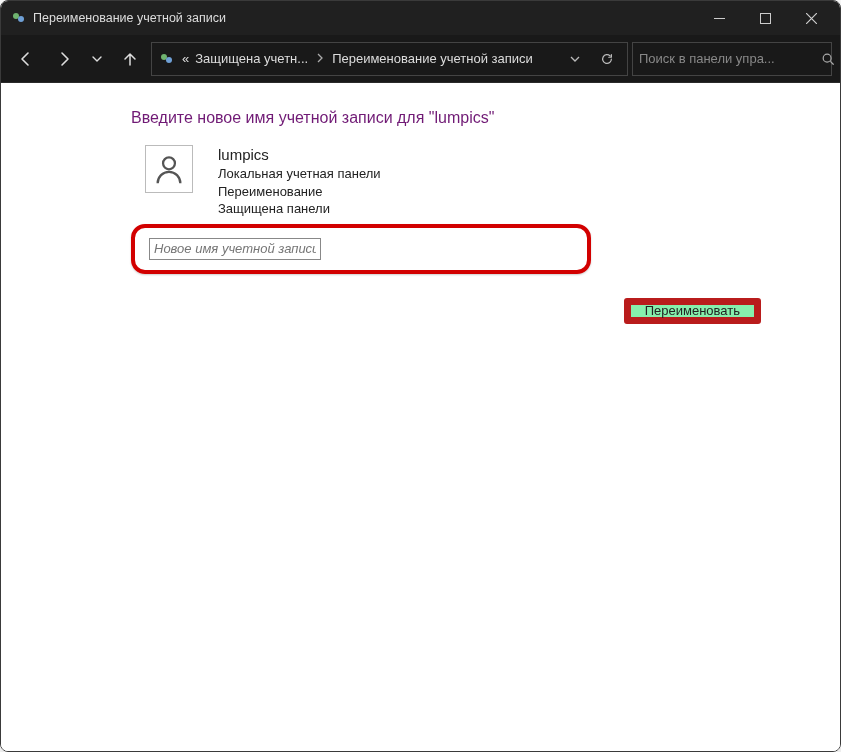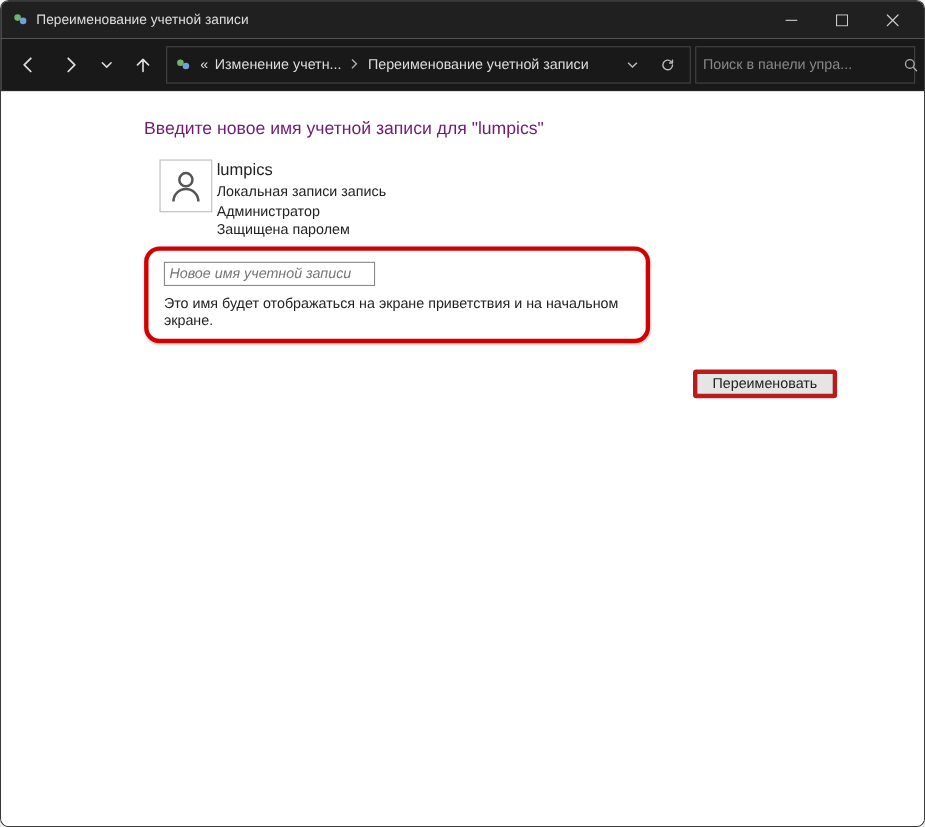--- a/index.html
+++ b/index.html
@@ -55,48 +55,48 @@
   .search-box input::placeholder { color:#888; }
   .sbtn { width:22px; display:flex; align-items:center; justify-content:center; color:#aaa;}
 
   .content {
     flex:1; background:#fff; color:#222; padding: 26px 36px 20px 130px;
     font-size: 14px; position:relative; overflow:auto;
   }
   .heading {
     color:#701a75; font-size:16px; font-weight:400; margin-bottom:18px;
   }
-  .account-row { display:flex; gap:4px; margin-bottom:6px; margin-left:14px;}
+  .account-row { display:flex; gap:25px; margin-bottom:6px; margin-left:14px;}
   .avatar {
     width:48px; height:48px; border:1px solid #bbb; display:flex; align-items:center; justify-content:center;
     color:#555;
   }
   .acct-lines { font-size:13px; line-height:1.35; }
   .acct-lines .name { font-size:15px; }
 
   .highlight {
     border: 4px solid #d20000; border-radius: 14px;
     padding: 10px 14px 10px 14px; margin-top:6px;
     width: 460px;
     box-shadow: 0 1px 2px rgba(0,0,0,0.2);
     position: relative;
   }
   .rename-input {
-    width: 192px; height: 22px; border:1px solid #888; font-size:13px;
+    width: 172px; height: 22px; border:1px solid #888; font-size:13px;
     padding: 1px 4px; color:#777; font-style:italic;
   }
   .hint {
     font-size:13px; margin-top:8px;
   }
   .btn-row {
     display:flex; gap:10px; justify-content:flex-end;
     width: 630px; margin-top: 24px;
   }
   .wbtn {
-    min-width:110px; height:26px; border:4px solid #b91c1c; background:#e5e5e5;
+    min-width:110px; height:26px; border:7px solid #b91c1c; background:#86efac;
     font-size:13px; border-radius:3px; display:flex; align-items:center; justify-content:center;
     padding: 0 14px;
   }
 </style>
 </head>
 <body>
 
 <div class="window">
 
   <div class="titlebar">
@@ -148,21 +148,21 @@
     </div>
 
     <div class="crumb-box">
       <span class="ico">
         <svg width="16" height="16" viewBox="0 0 16 16">
           <circle cx="5" cy="6" r="3" fill="#6fb36f"></circle>
           <circle cx="10" cy="9" r="3" fill="#6fa0d6"></circle>
         </svg>
       </span>
       <span class="crumb">«</span>
-      <span class="crumb trunc">Изменение учетн...</span>
+      <span class="crumb trunc">Защищена учетн...</span>
       <span class="crumb-sep">
         <svg width="8" height="10" viewBox="0 0 8 10">
             <path d="M2 1 L6 5 L2 9" fill="none" stroke="currentColor" stroke-width="1.3"></path>
           </svg>
       </span>
       <span class="crumb">Переименование учетной записи</span>
       <span class="crumb-right">
         <span class="cbtn">
           <svg width="12" height="12" viewBox="0 0 12 12">
               <path d="M2 4 L6 8 L10 4" fill="none" stroke="currentColor" stroke-width="1.3"></path>
@@ -192,29 +192,28 @@
 
     <div class="account-row">
       <div class="avatar">
         <svg width="34" height="34" viewBox="0 0 24 24">
             <circle cx="12" cy="8" r="4.2" fill="none" stroke="#555" stroke-width="1.6"></circle>
             <path d="M4 22c0-4.4 3.6-8 8-8s8 3.6 8 8" fill="none" stroke="#555" stroke-width="1.6"></path>
           </svg>
       </div>
       <div class="acct-lines">
         <div class="name">lumpics</div>
-        <div>Локальная записи запись</div>
-        <div>Администратор</div>
-        <div>Защищена паролем</div>
+        <div>Локальная учетная панели</div>
+        <div>Переименование</div>
+        <div>Защищена панели</div>
       </div>
     </div>
 
     <div class="highlight">
       <input class="rename-input" type="text" placeholder="Новое имя учетной записи" style="">
-      <div class="hint">Это имя будет отображаться на экране приветствия и на начальном экране.</div>
     </div>
 
     <div class="btn-row">
       <div class="wbtn">Переименовать</div>
     </div>
   </div>
 
 </div>
 
 </body></html>

